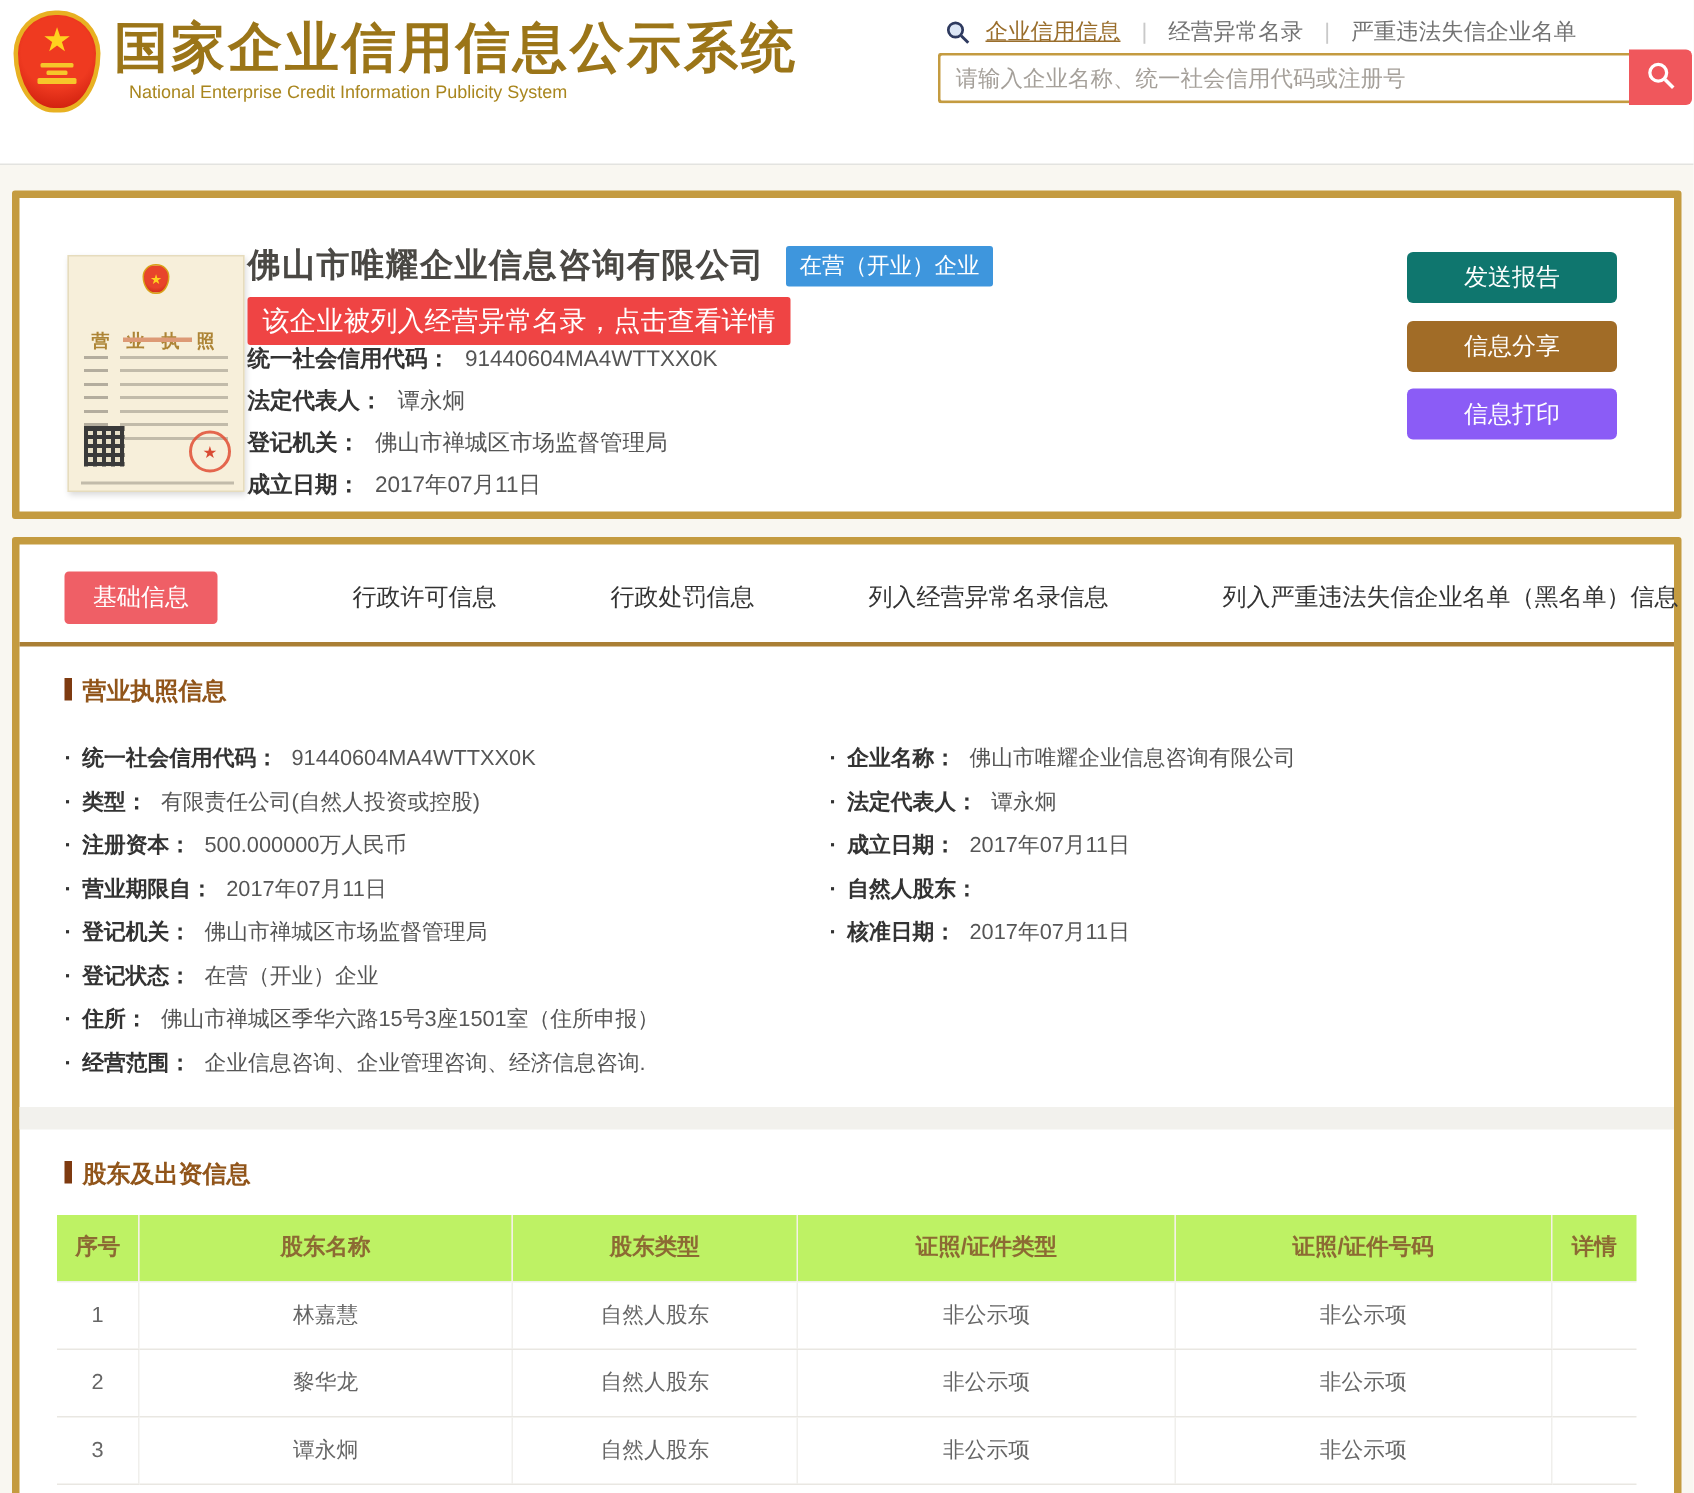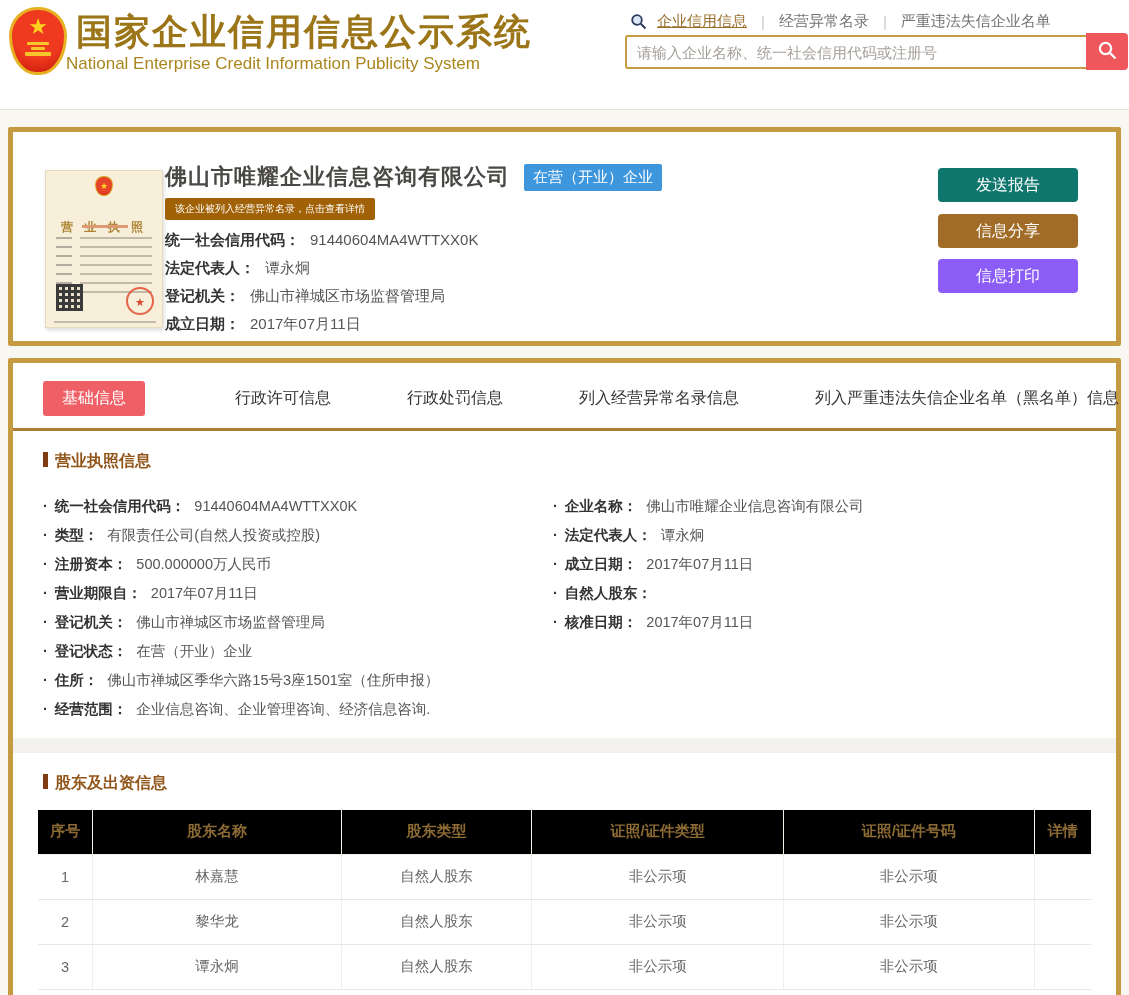--- a/index.html
+++ b/index.html
@@ -12,21 +12,21 @@
     background:radial-gradient(circle at 50% 40%, #ef3a20 0 52%, #c21507 100%);
     border:3px solid #e8b122; border-radius:48% 48% 46% 46%/42% 42% 58% 58%;
     display:flex; flex-direction:column; align-items:center; }
   .emblem .star { color:#ffd21e; font-size:22px; line-height:26px; margin-top:4px; }
   .emblem .gate, .emblem .gate2, .emblem .gate3 { background:#f6c62a; border-radius:1px; }
   .emblem .gate  { width:22px; height:3px; margin-top:2px; }
   .emblem .gate2 { width:14px; height:3px; margin-top:2px; }
   .emblem .gate3 { width:26px; height:4px; margin-top:2px; }
   .title-cn { position:absolute; left:76px; top:8px; font-size:36px; font-weight:bold;
     color:#9b7518; letter-spacing:2px; }
-  .title-en { position:absolute; left:66px; top:54px; font-size:17px; color:#a9861e; }
+  .title-en { position:absolute; left:86px; top:54px; font-size:12px; color:#a9861e; }
   
   .nav-row { position:absolute; left:630px; top:12px; width:495px; display:flex; align-items:center;
     font-size:15px; color:#2e3a5f; }
   .nav-row .mag { margin-right:10px; display:inline-flex; }
   .nav-link { color:#737373; text-decoration:none; cursor:pointer; }
   .nav-link.active { color:#9a6e2c; text-decoration:underline; }
   .nav-sep { color:#c9c9c9; margin:0 14px; }
   .search-row { position:absolute; left:625px; top:33px; width:503px; height:37px; display:flex; }
   .search-input { flex:1; height:34px; margin-top:2px; border:2px solid #c49b40; border-right:none;
     border-radius:3px 0 0 3px; padding:0 10px; font-size:15px; color:#555; outline:none; }
@@ -55,22 +55,22 @@
   .lic-qr { position:absolute; left:10px; bottom:16px; width:27px; height:27px;
     background-image:repeating-linear-gradient(#3a3a3a 0 3px,transparent 3px 6px),
       repeating-linear-gradient(90deg,#3a3a3a 0 3px,#e8e0c8 3px 6px); }
   .lic-seal { position:absolute; right:8px; bottom:12px; width:28px; height:28px; border-radius:50%;
     border:2px solid rgba(224,77,52,.85); color:#d94b33; font-size:11px; text-align:center; line-height:26px; }
   .lic-foot { position:absolute; left:8px; bottom:4px; width:102px; height:2px; background:#c2bbaa; }
   
   .name-row { position:absolute; left:152px; top:30px; display:flex; align-items:center; }
   .cname { font-size:22px; font-weight:bold; color:#4a4844; letter-spacing:1px; }
   .badge { margin-left:14px; background:#3e96dd; color:#fff; font-size:15px; padding:4px 9px; border-radius:2px; }
-  .warning { position:absolute; left:152px; top:66px; display:inline-block; background:#a16207;
-    color:#fff; font-size:10px; padding:4px 10px; border-radius:2px; cursor:pointer; }
+  .warning { position:absolute; left:152px; top:66px; display:inline-block; background:#ef4444;
+    color:#fff; font-size:18px; padding:4px 10px; border-radius:2px; cursor:pointer; }
   .head-fields { position:absolute; left:152px; top:94px; font-size:15px; line-height:28px; }
   .head-fields b { color:#333; }
   .head-fields span.v { color:#555; margin-left:10px; }
   .act-btn { position:absolute; left:925px; width:140px; height:34px; border:none; border-radius:4px;
     color:#fff; font-size:16px; cursor:pointer; font-family:inherit; }
   .btn1 { top:36px; background:#0f766e; }
   .btn2 { top:82px; background:#a16c27; }
   .btn3 { top:127px; background:#8b5cf6; }
   
   .tabbar { display:flex; align-items:center; padding:18px 0 12px 30px;
@@ -85,21 +85,21 @@
   .fields-wrap { position:relative; margin-top:20px; min-height:232px; }
   .fcol { font-size:14.5px; line-height:29px; }
   .fcol-left { margin-left:30px; width:490px; }
   .fcol-right { position:absolute; left:540px; top:0; width:540px; }
   .frow::before { content:"·"; color:#333; font-weight:bold; margin-right:7px; }
   .frow b { color:#333; }
   .frow .v { color:#555; margin-left:9px; }
   .gray-strip { margin-top:14px; height:15px; background:#f2f1ed; }
   
   .shtable { width:1053px; margin:16px auto 0; border-collapse:collapse; table-layout:fixed; }
-  .shtable th { background:#000000; color:#8c6a33; font-size:15px; font-weight:bold;
+  .shtable th { background:#bef264; color:#8c6a33; font-size:15px; font-weight:bold;
     height:44px; border-left:1px solid #f4f0e6; }
   .shtable th:first-child { border-left:none; }
   .shtable td { height:45px; text-align:center; color:#666; font-size:14.5px;
     border-bottom:1px solid #e9e7e2; border-left:1px solid #f0efec; }
   .shtable td:first-child { border-left:none; }
   .shtable tr:first-child td { border-top:1px solid #f0efec; }
 </style>
 </head>
 <body>
 

